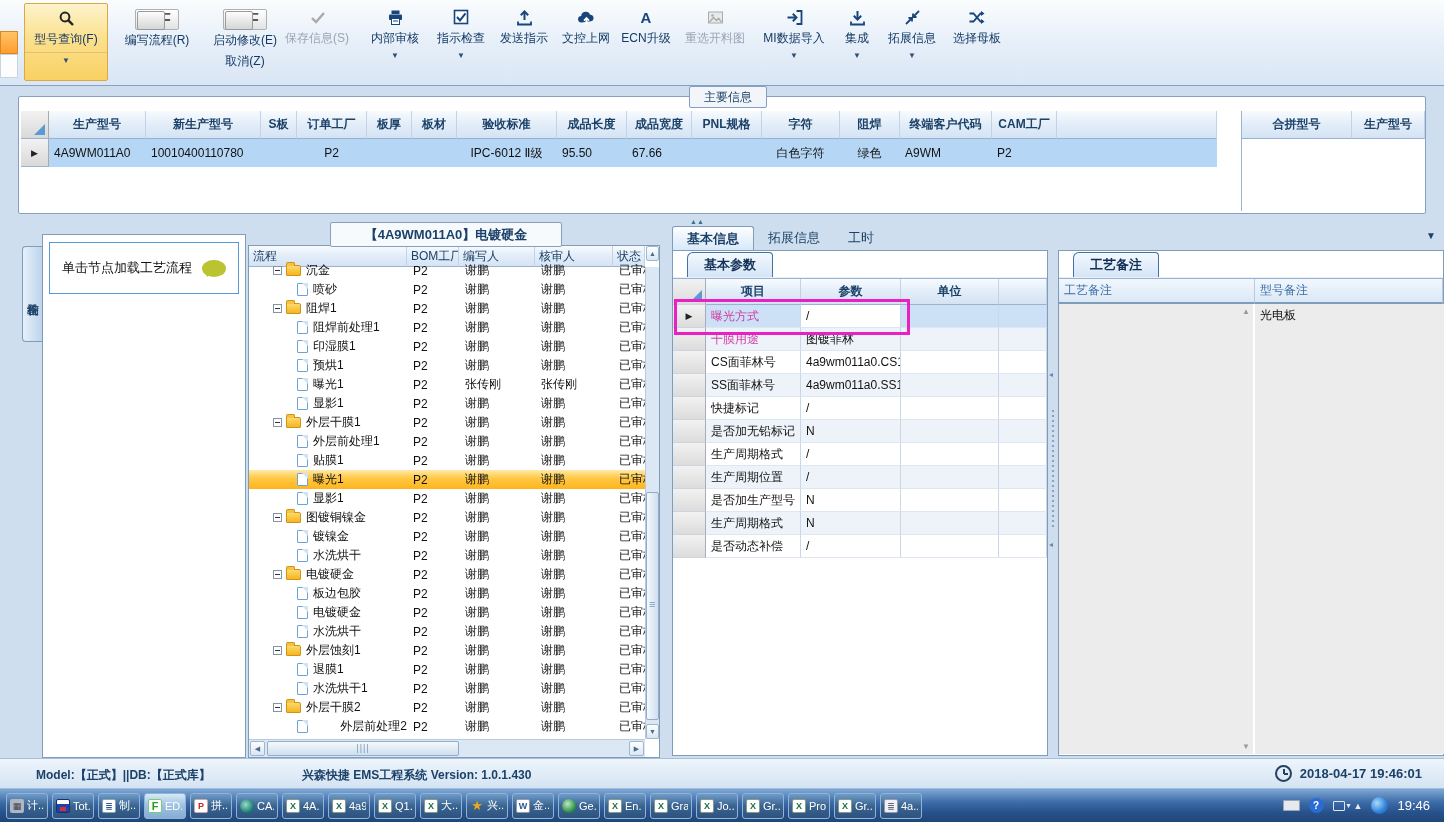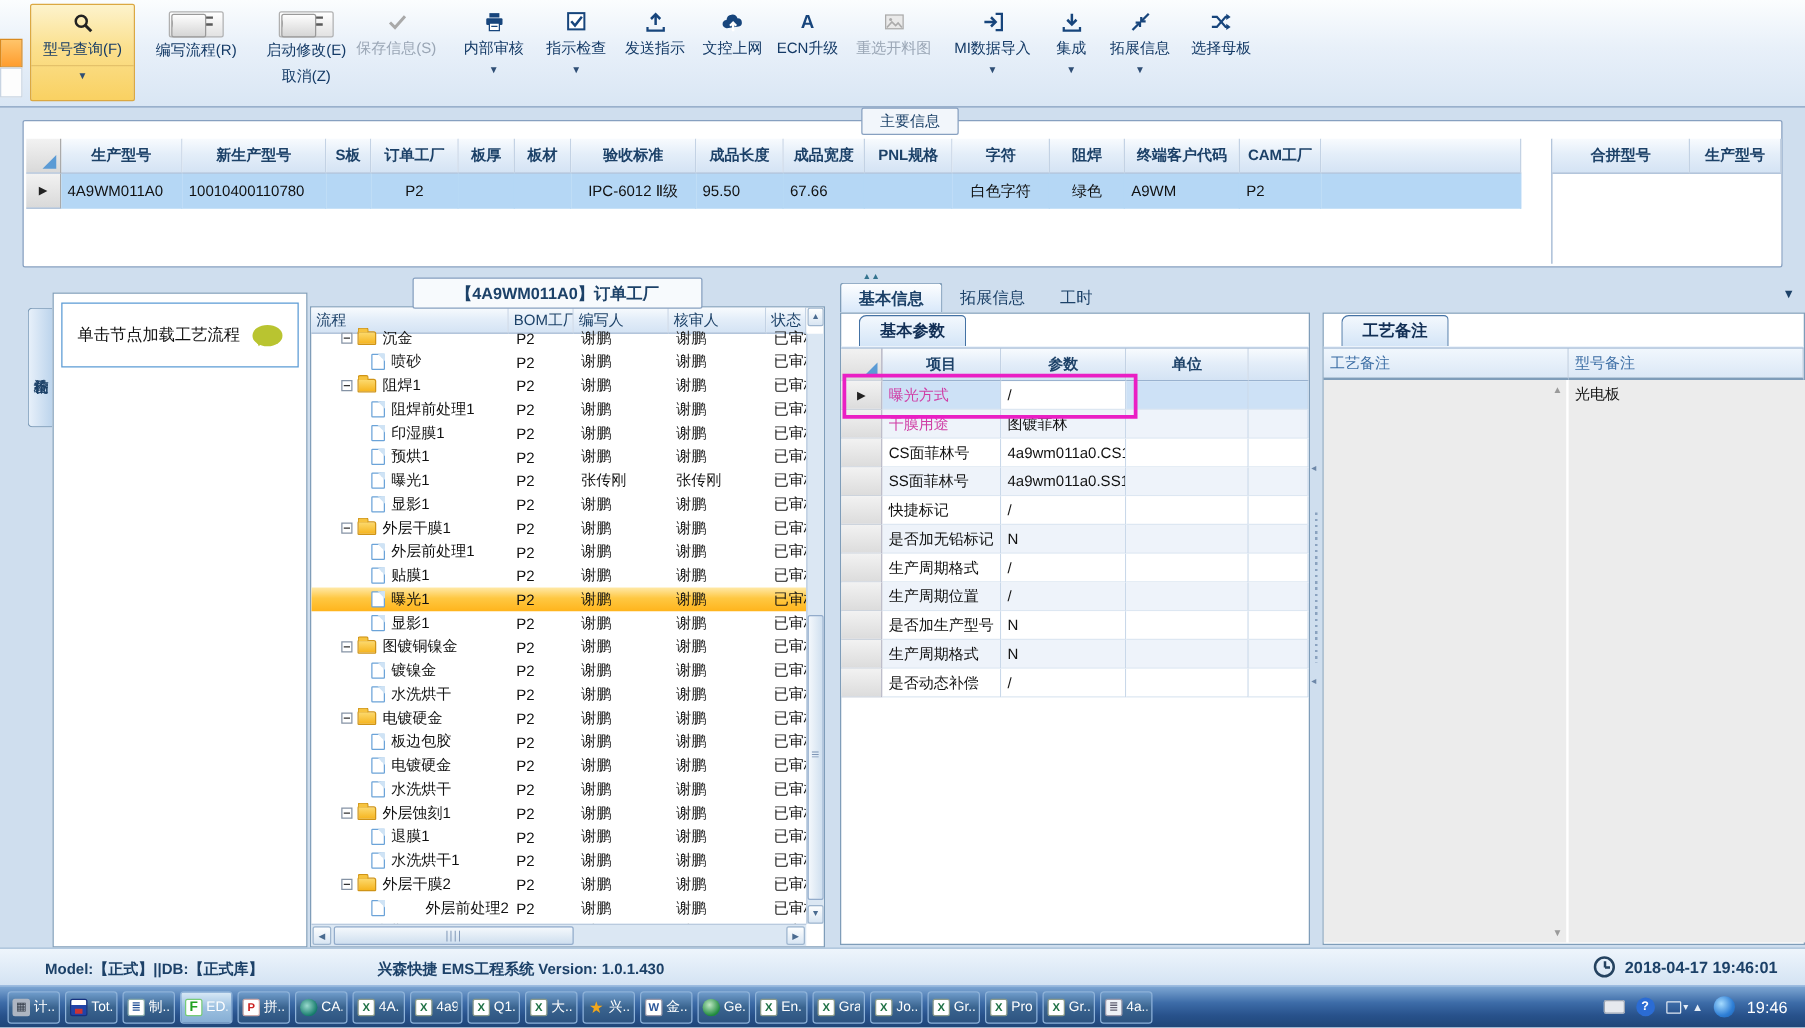--- a/index.html
+++ b/index.html
@@ -364,21 +364,21 @@
     <div class="vtab">设备结构</div>
     <div class="left-content">
       <div class="hint-box">
         <span>单击节点加载工艺流程</span>
         <span class="bubble"></span>
       </div>
     </div>
   </div>
 
   <div class="flow-panel">
-    <div class="flow-tab">【4A9WM011A0】订单工厂</div>
+    <div class="flow-tab">【4A9WM011A0】电镀硬金</div>
     <div class="flow-grid">
       <div class="tree-hrow" id="tree-header">
           <div class="hcell" style="width: 158px;">流程</div>
           <div class="hcell" style="width: 52px;">BOM工厂</div>
           <div class="hcell" style="width: 76px;">编写人</div>
           <div class="hcell" style="width: 78px;">核审人</div>
           <div class="hcell" style="width: 32px; flex: 1 1 0%;">状态</div>
         </div>
       <div class="tree-body" id="tree-body" style="margin-top: -6px;">
           <div class="trow">

